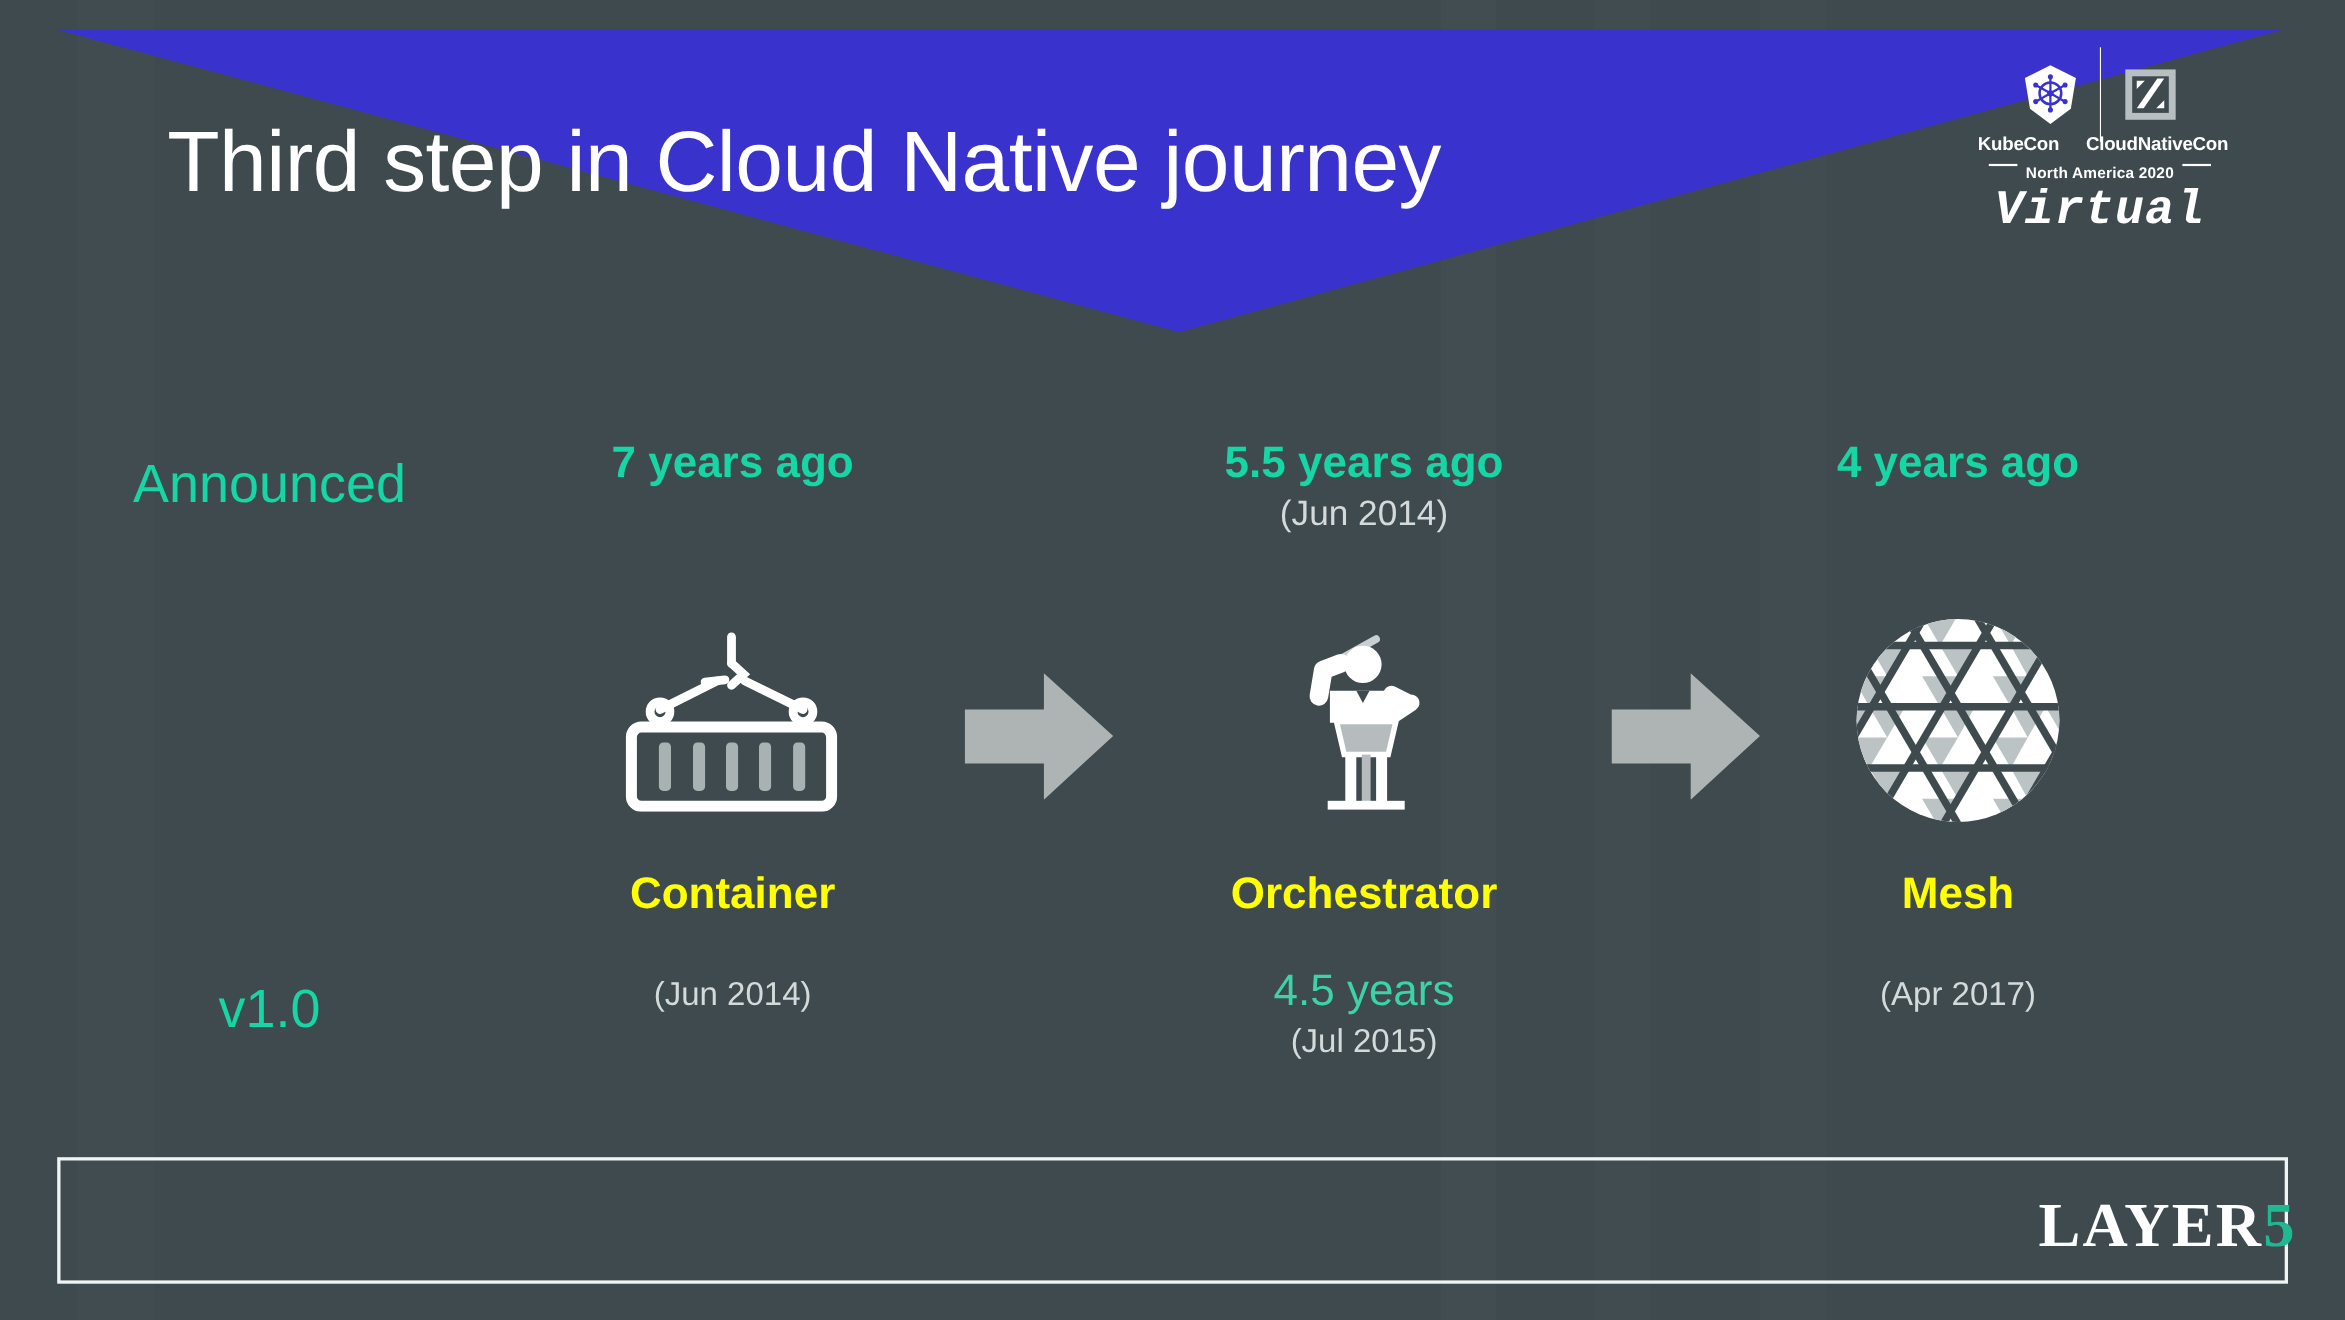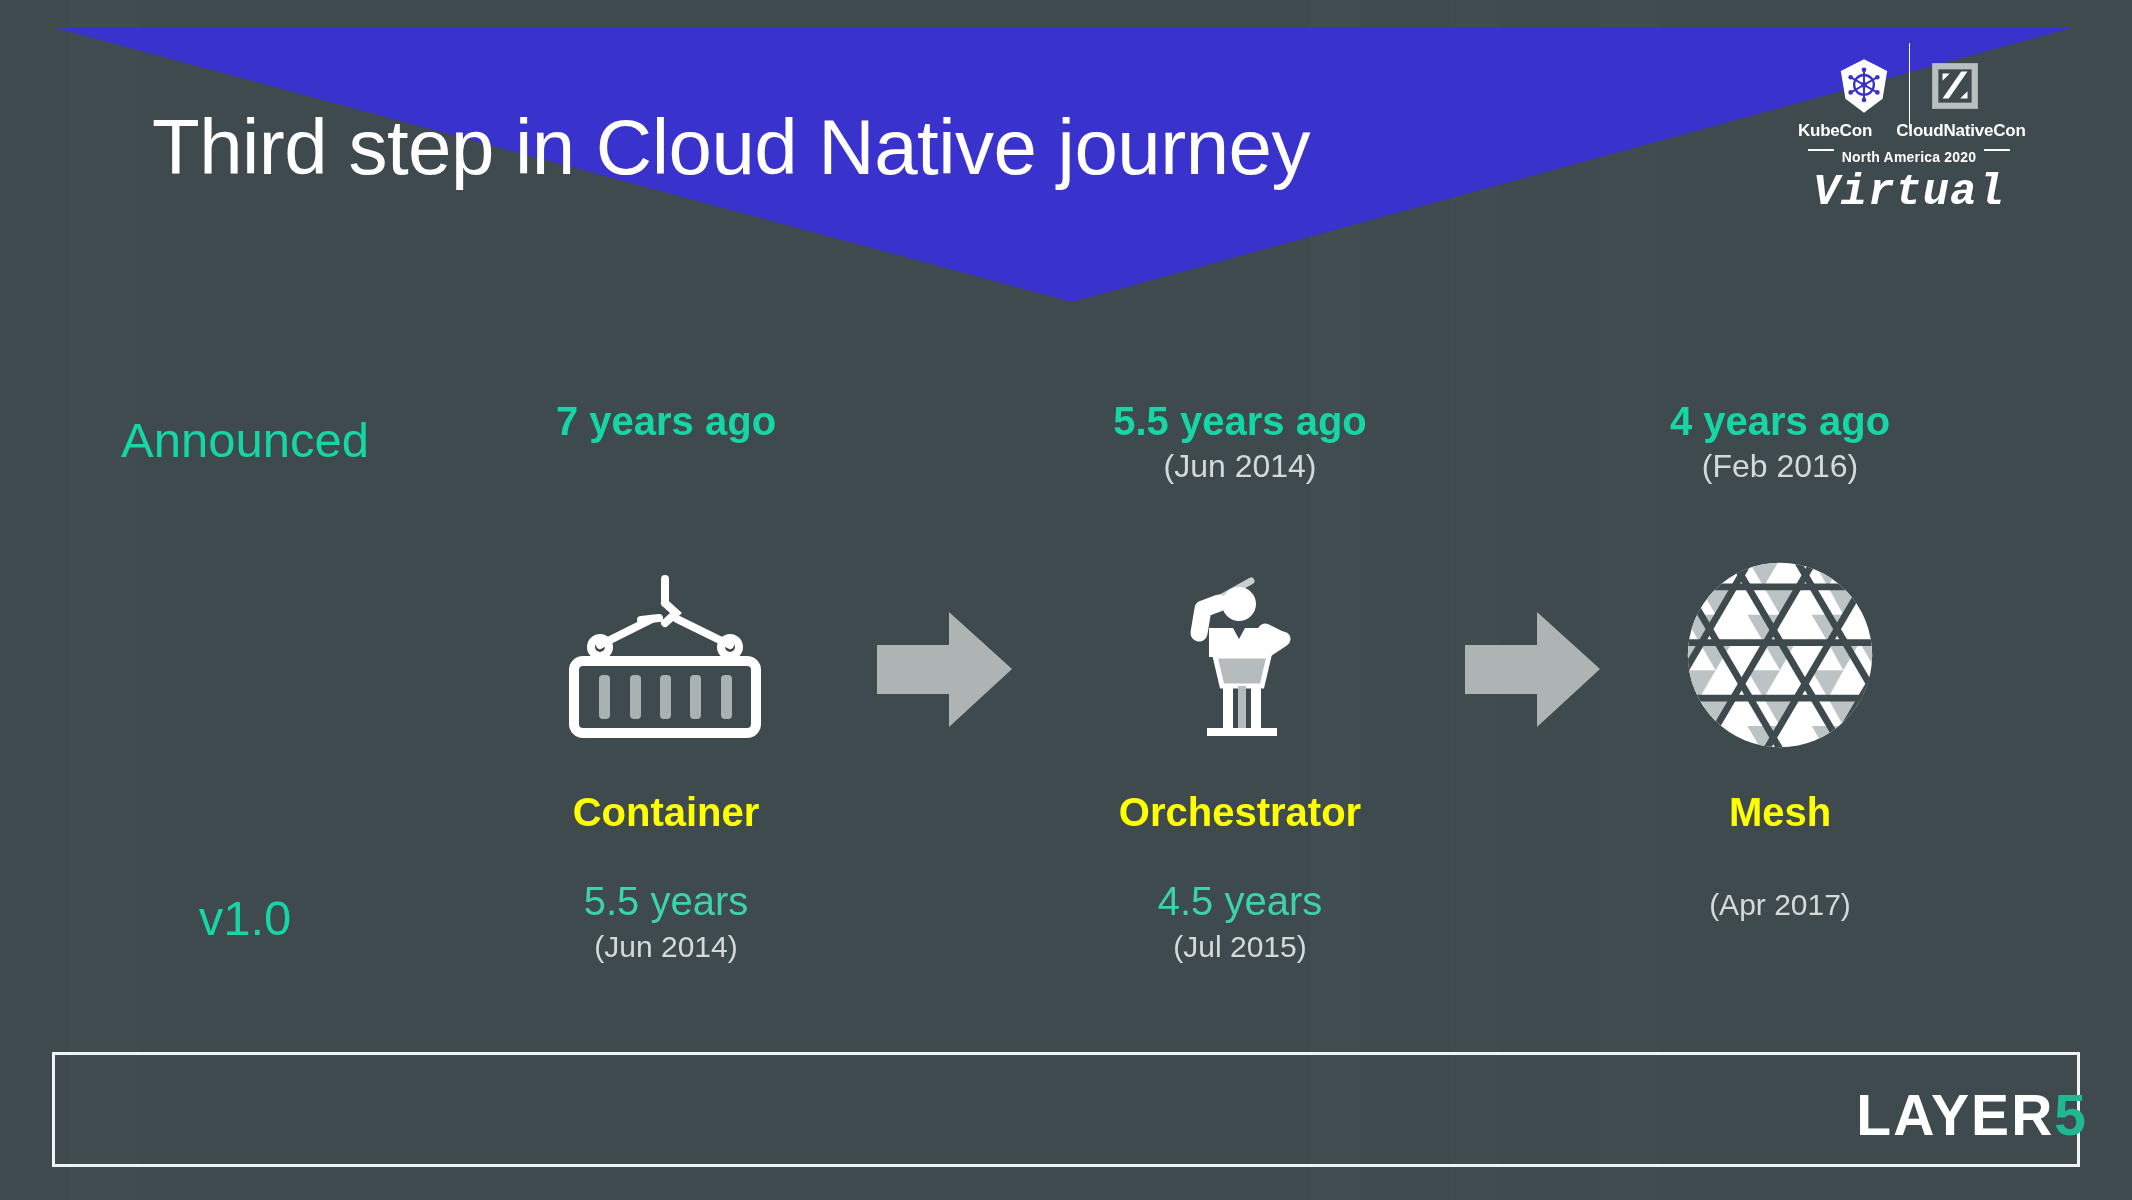--- a/index.html
+++ b/index.html
@@ -101,21 +101,21 @@
   #arrow-2{ left:1465px; }
 
   
   .footer-box{
     position:absolute; left:52px; top:1052px; width:2028px; height:115px;
     border:3px solid #f0f4f4;
   }
   .layer5{
     position:absolute; right:44px; top:1082px;
     font-size:57px; font-weight:bold; letter-spacing:2px;
-    display:flex; align-items:center;
+    display:flex; align-items:center;font-family:Liberation Serif, serif;
   }
   .l5-word{ color:#ffffff; }
   .l5-five{ color:#1fb893; }
 </style>
 </head>
 <body>
 
 <div class="bg-texture"></div>
 
 <svg class="banner" viewBox="0 0 2132 320">
@@ -200,21 +200,20 @@
         <rect x="126" y="102" width="11" height="44" rx="4"></rect>
         <rect x="157" y="102" width="11" height="44" rx="4"></rect>
       </g>
     </svg>
   </div>
 </div>
 <div class="col col-1 row-name">
   <div class="step-name">Container</div>
 </div>
 <div class="col col-1 row-v1">
-  <div class="v-age">5.5 years</div>
   <div class="v-date">(Jun 2014)</div>
 </div>
 
 <svg class="arrow" id="arrow-1" viewBox="0 0 135 115">
   <polygon points="0,33 72,33 72,0 135,57 72,115 72,82 0,82" fill="#aeb4b4"></polygon>
 </svg>
 
 <div class="col col-2 row-announce">
   <div class="ann-age">5.5 years ago</div>
   <div class="ann-date">(Jun 2014)</div>
@@ -252,21 +251,20 @@
   <div class="v-age">4.5 years</div>
   <div class="v-date">(Jul 2015)</div>
 </div>
 
 <svg class="arrow" id="arrow-2" viewBox="0 0 135 115">
   <polygon points="0,33 72,33 72,0 135,57 72,115 72,82 0,82" fill="#aeb4b4"></polygon>
 </svg>
 
 <div class="col col-3 row-announce">
   <div class="ann-age">4 years ago</div>
-  <div class="ann-date">(Feb 2016)</div>
 </div>
 <div class="col col-3 row-icon">
   <div class="icon-wrap">
     <svg width="192" height="192" viewBox="0 0 200 200">
       <defs>
         <clipPath id="meshclip">
             <circle cx="100" cy="100" r="96"></circle>
           </clipPath>
       </defs>
       <g clip-path="url(#meshclip)">

